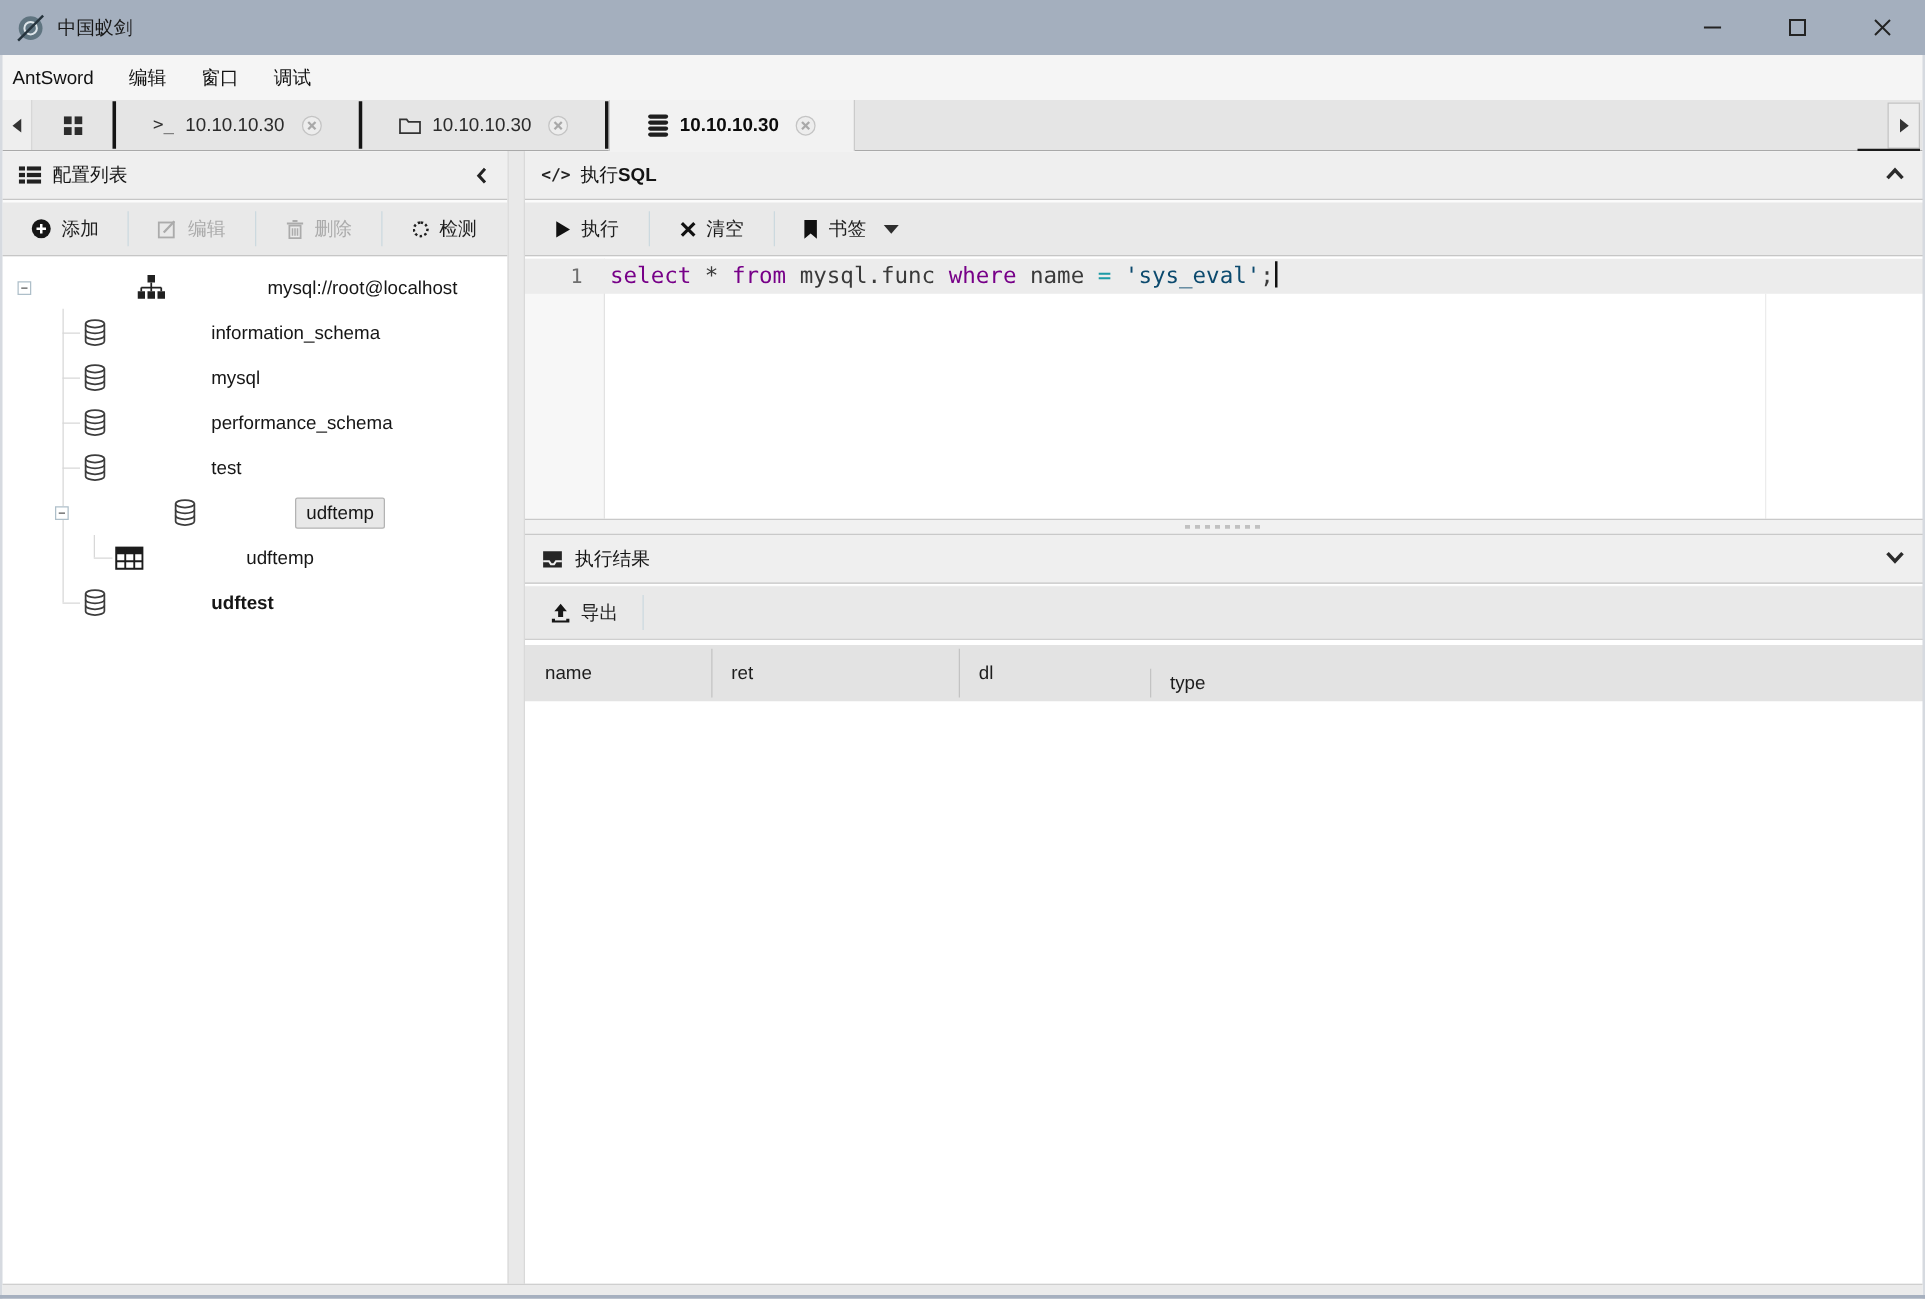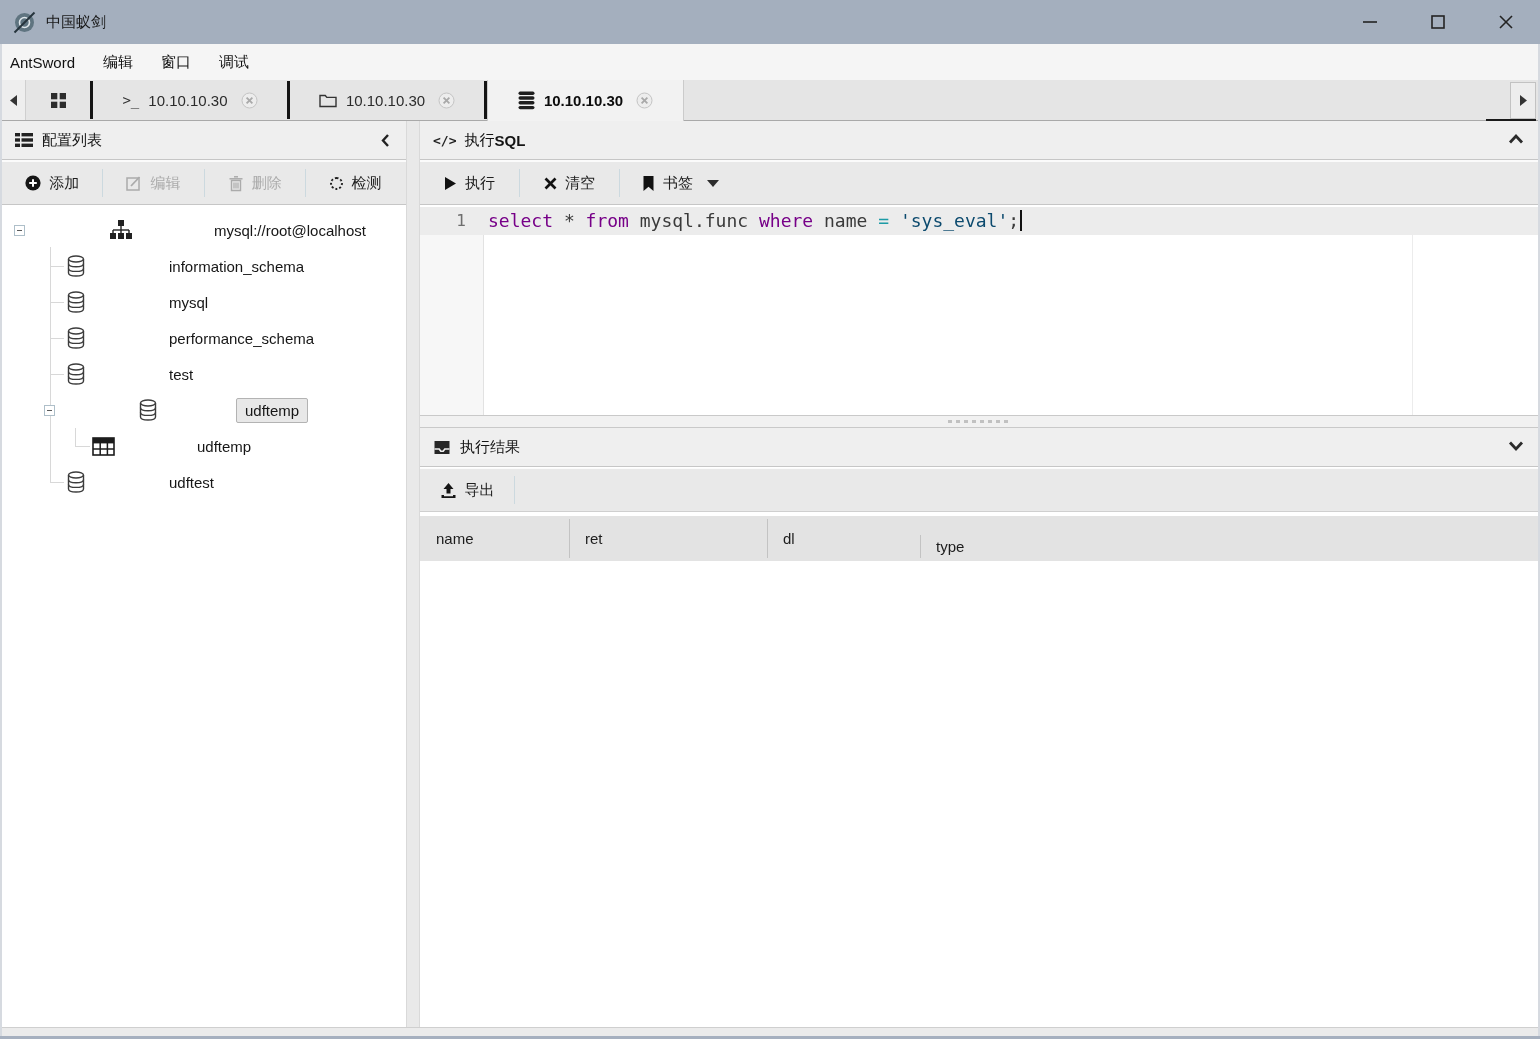--- a/index.html
+++ b/index.html
@@ -379,21 +379,21 @@
               <rect x="1" y="1" width="21" height="5.4" fill="#1c1c1c"></rect>
               <line x1="8.2" y1="1" x2="8.2" y2="18" stroke="#1c1c1c" stroke-width="1.5"></line>
               <line x1="15.4" y1="1" x2="15.4" y2="18" stroke="#1c1c1c" stroke-width="1.5"></line>
               <line x1="1" y1="12" x2="22" y2="12" stroke="#1c1c1c" stroke-width="1.5"></line>
             </svg>
           </span>
           <span style="width:10px;"></span>
           <span>udftemp</span>
         </div>
 
-        <div class="tree-row" style="left:64px; top:257px;">
+        <div class="tree-row" style="left:64px; top:257px;font-weight:bold;">
           <span>
             <svg width="20" height="22" viewBox="0 0 20 22">
                 <ellipse cx="10" cy="4" rx="7.5" ry="3" fill="none" stroke="#3c3c3c" stroke-width="1.4"></ellipse>
                 <path d="M2.5 4 v14 c0 1.7 3.4 3 7.5 3 s7.5 -1.3 7.5 -3 v-14" fill="none" stroke="#3c3c3c" stroke-width="1.4"></path>
                 <path d="M2.5 8.7 c0 1.7 3.4 3 7.5 3 s7.5 -1.3 7.5 -3" fill="none" stroke="#3c3c3c" stroke-width="1.4"></path>
                 <path d="M2.5 13.4 c0 1.7 3.4 3 7.5 3 s7.5 -1.3 7.5 -3" fill="none" stroke="#3c3c3c" stroke-width="1.4"></path>
               </svg>
           </span>
           <span style="width:11px;"></span>
           <span>udftest</span>

